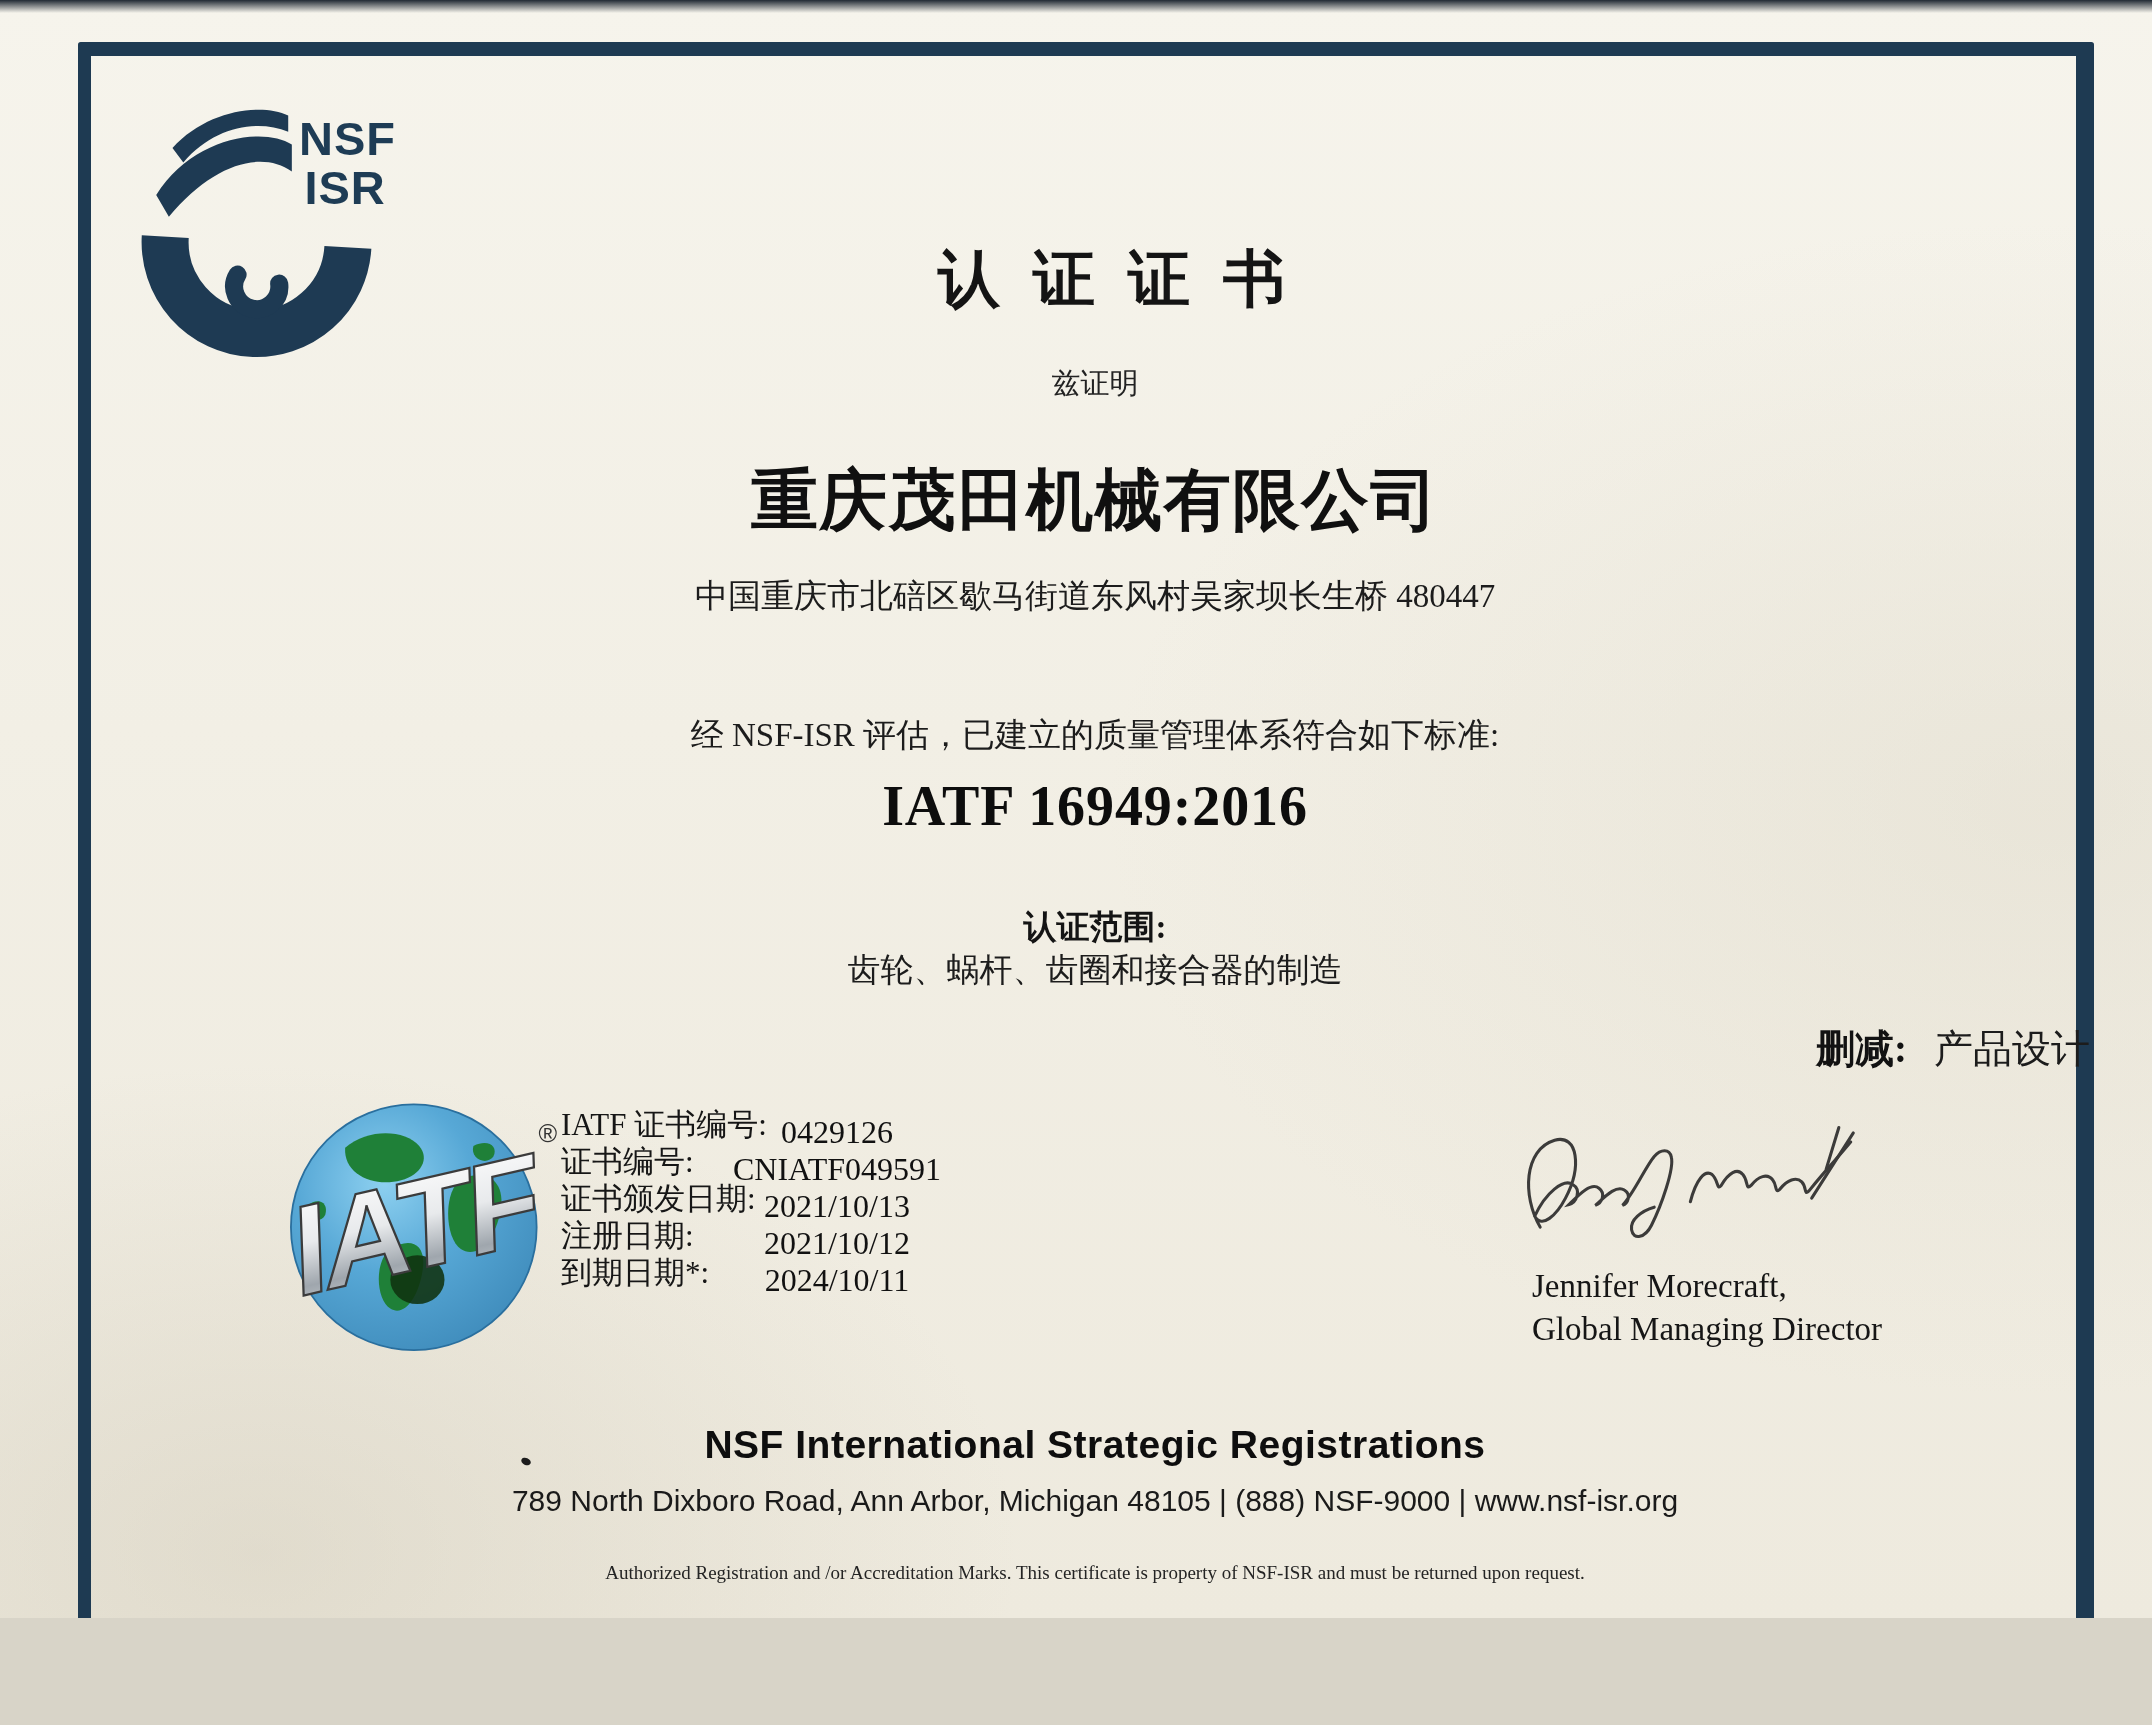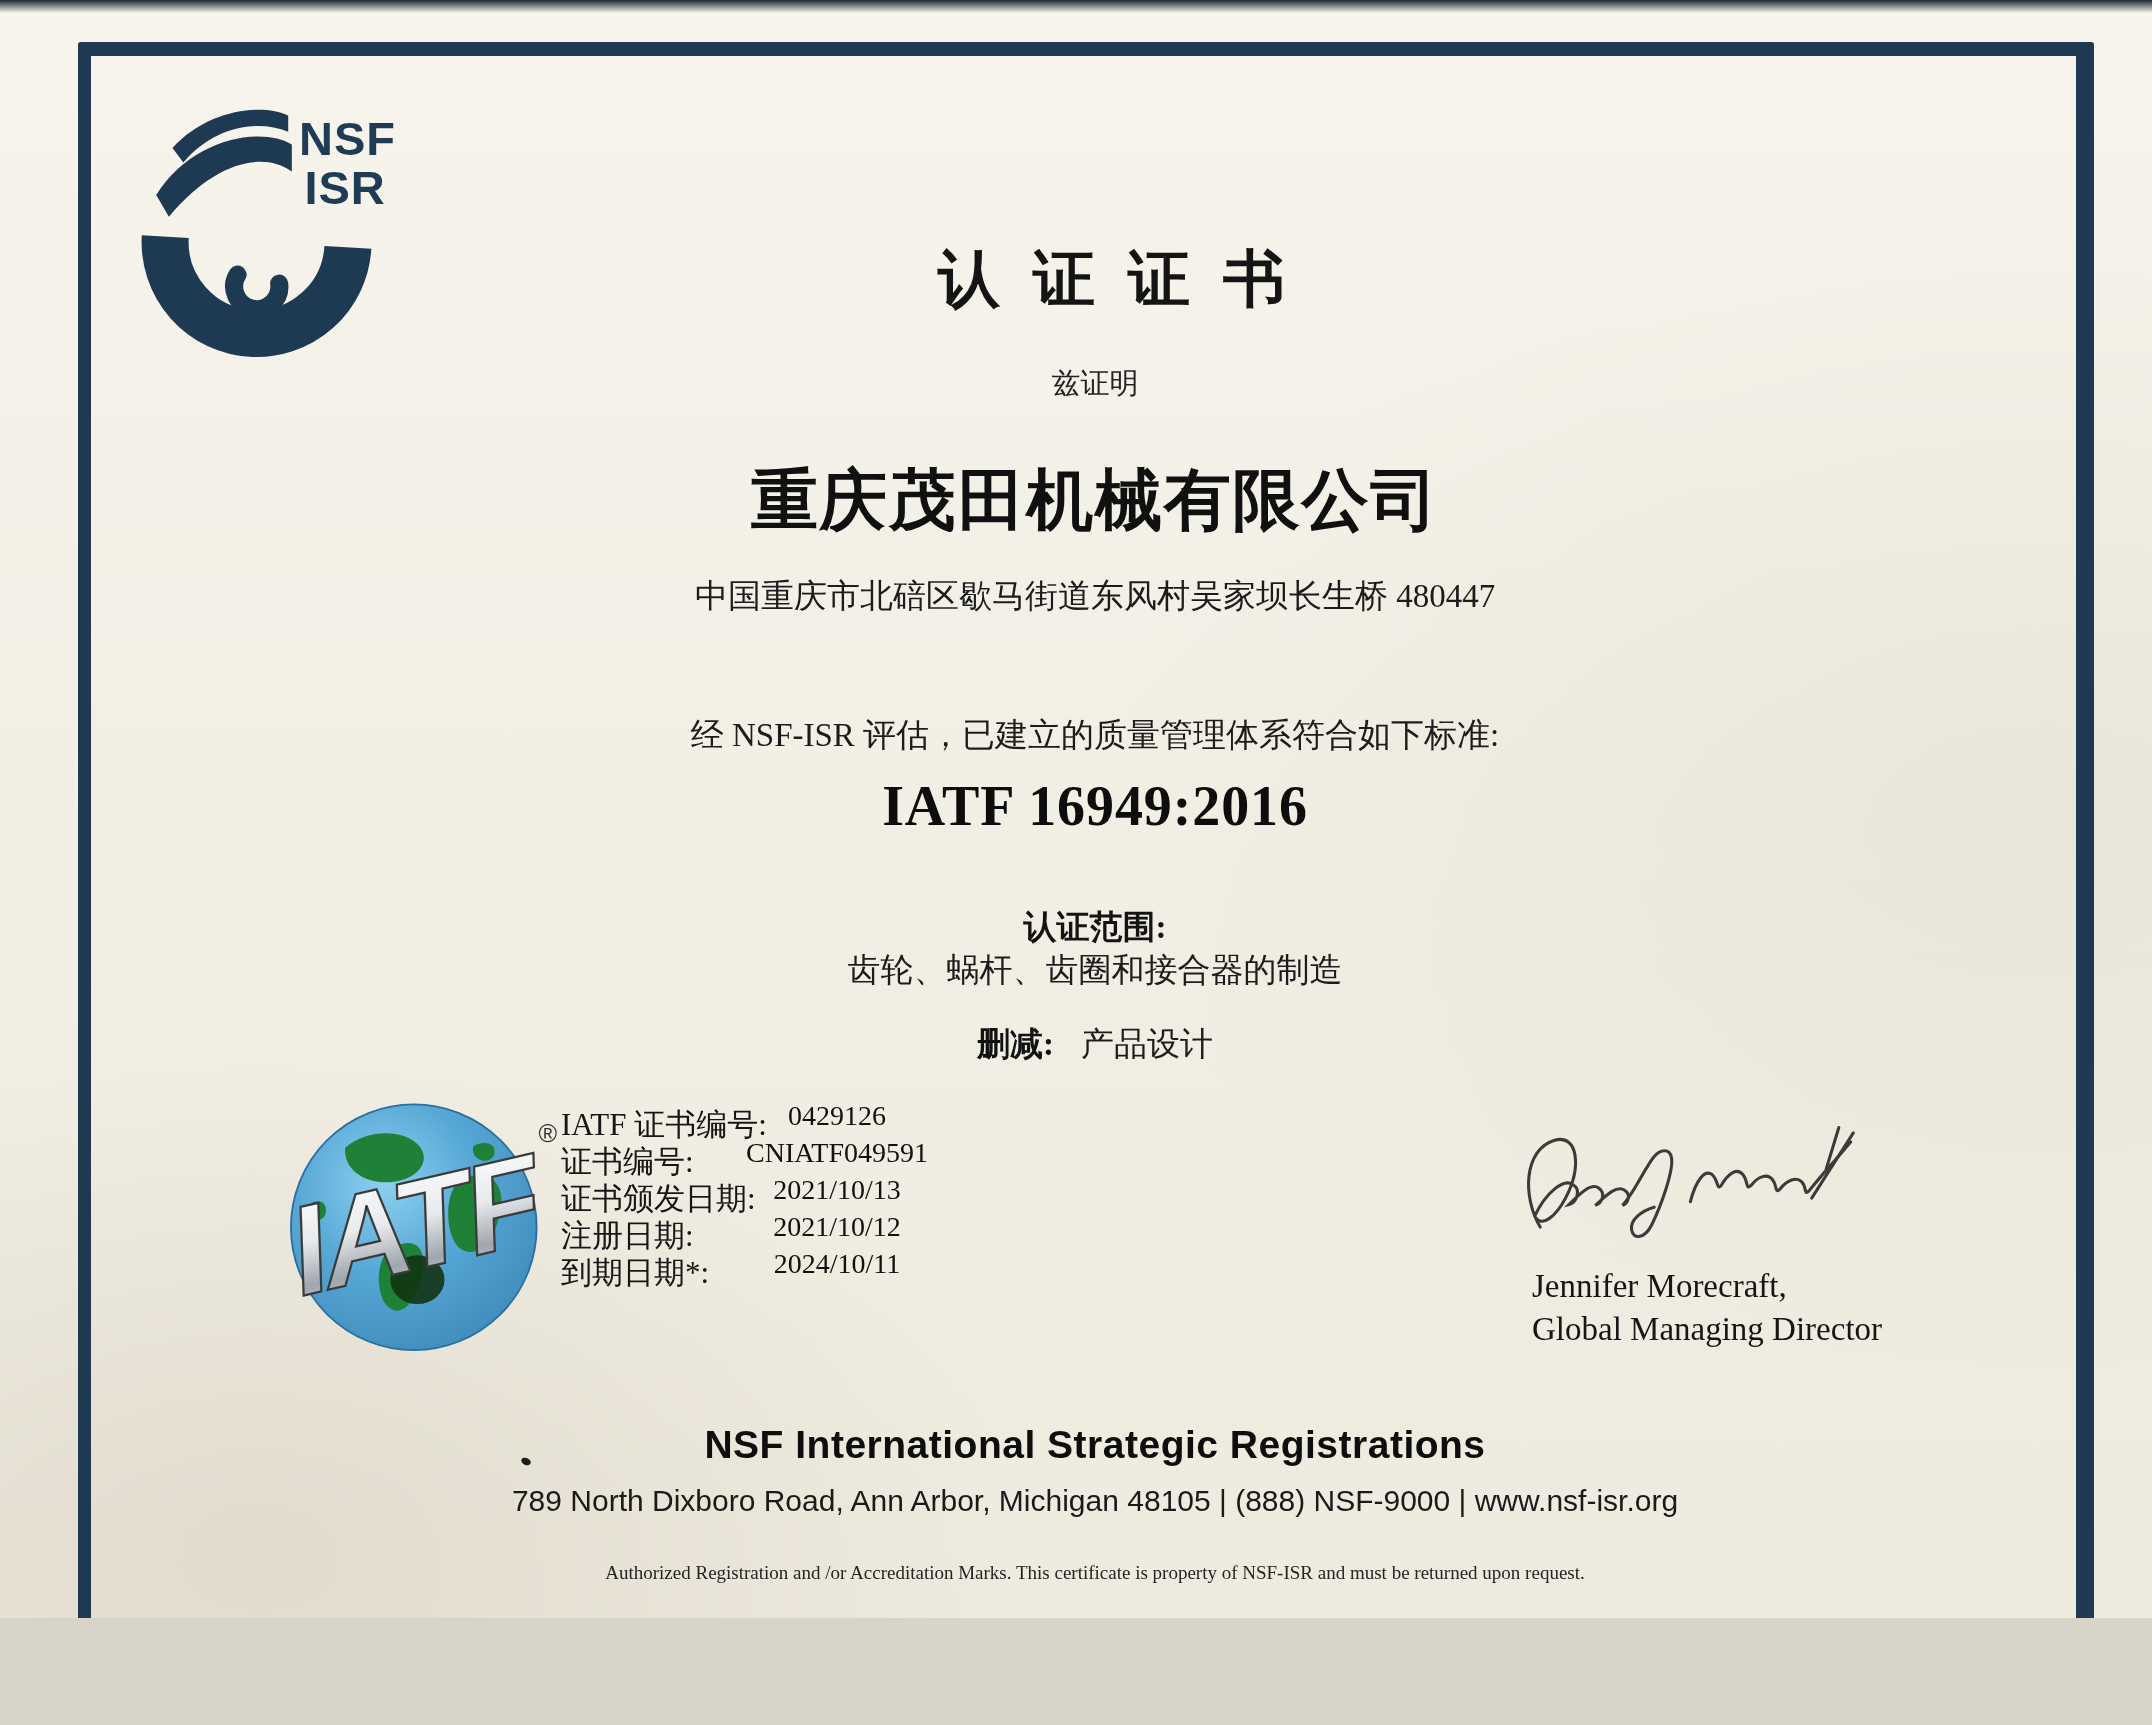--- a/index.html
+++ b/index.html
@@ -28,28 +28,28 @@
   }
   .centered{position:absolute;left:100px;width:1990px;text-align:center;}
   .title{top:237px;font-size:62px;font-weight:600;letter-spacing:33px;padding-left:33px;color:#141414;}
   .certify{top:364px;font-size:29px;color:#222;}
   .company{top:455px;font-size:67px;font-weight:700;color:#101010;letter-spacing:1.8px;}
   .address{top:574px;font-size:33px;color:#1c1c1c;}
   .assessment{top:713px;font-size:33px;color:#1c1c1c;}
   .standard{top:774px;font-size:56px;font-weight:700;letter-spacing:0.9px;color:#0d0d0d;font-family:"Liberation Serif",serif;}
   .scope-heading{top:905px;font-size:33px;font-weight:700;color:#141414;}
   .scope-text{top:948px;font-size:33px;color:#1c1c1c;}
-  .exclusion{top:1022px;font-size:33px;color:#1c1c1c;}
+  .exclusion{top:1022px;font-size:39px;color:#1c1c1c;text-align:right;}
   .exclusion .lbl{font-weight:700;margin-right:27px;color:#121212;}
   .nsf-logo{position:absolute;left:136px;top:101px;width:299px;height:264px;overflow:visible;}
   .iatf-globe{position:absolute;left:267px;top:1090px;width:299px;height:271px;overflow:visible;}
   .details{position:absolute;left:561px;top:1100px;width:651px;}
   .details .row{position:relative;height:37px;}
   .details .lbl{position:absolute;left:0;top:3.6px;font-size:31px;color:#161616;white-space:nowrap;}
-  .details .val{position:absolute;left:113px;top:0;width:326px;text-align:center;font-size:28px;color:#111;font-family:"Liberation Serif",serif;white-space:nowrap;}
+  .details .val{position:absolute;left:113px;top:14px;width:326px;text-align:center;font-size:32px;color:#111;font-family:"Liberation Serif",serif;white-space:nowrap;}
   .signature{position:absolute;left:1513px;top:1113px;width:353px;height:163px;overflow:visible;}
   .signatory{position:absolute;left:1532px;top:1265px;font-size:33px;line-height:43px;color:#161616;}
   .org-name{top:1415px;font-size:39px;font-weight:700;font-family:"Liberation Sans","DejaVu Sans",sans-serif;color:#0e0e0e;letter-spacing:0.5px;margin-top:8px;}
   .org-address{top:1484px;font-size:30px;font-family:"Liberation Sans","DejaVu Sans",sans-serif;color:#1a1a1a;}
   .fine{font-size:19px;color:#242424;}
   .fine1{top:1562px;}
   .fine2{top:1592px;}
   .speck{position:absolute;left:521px;top:1458px;width:10px;height:7.2px;border-radius:50%;background:#1c1c1c;transform:rotate(25deg);}
 </style>
 </head>

